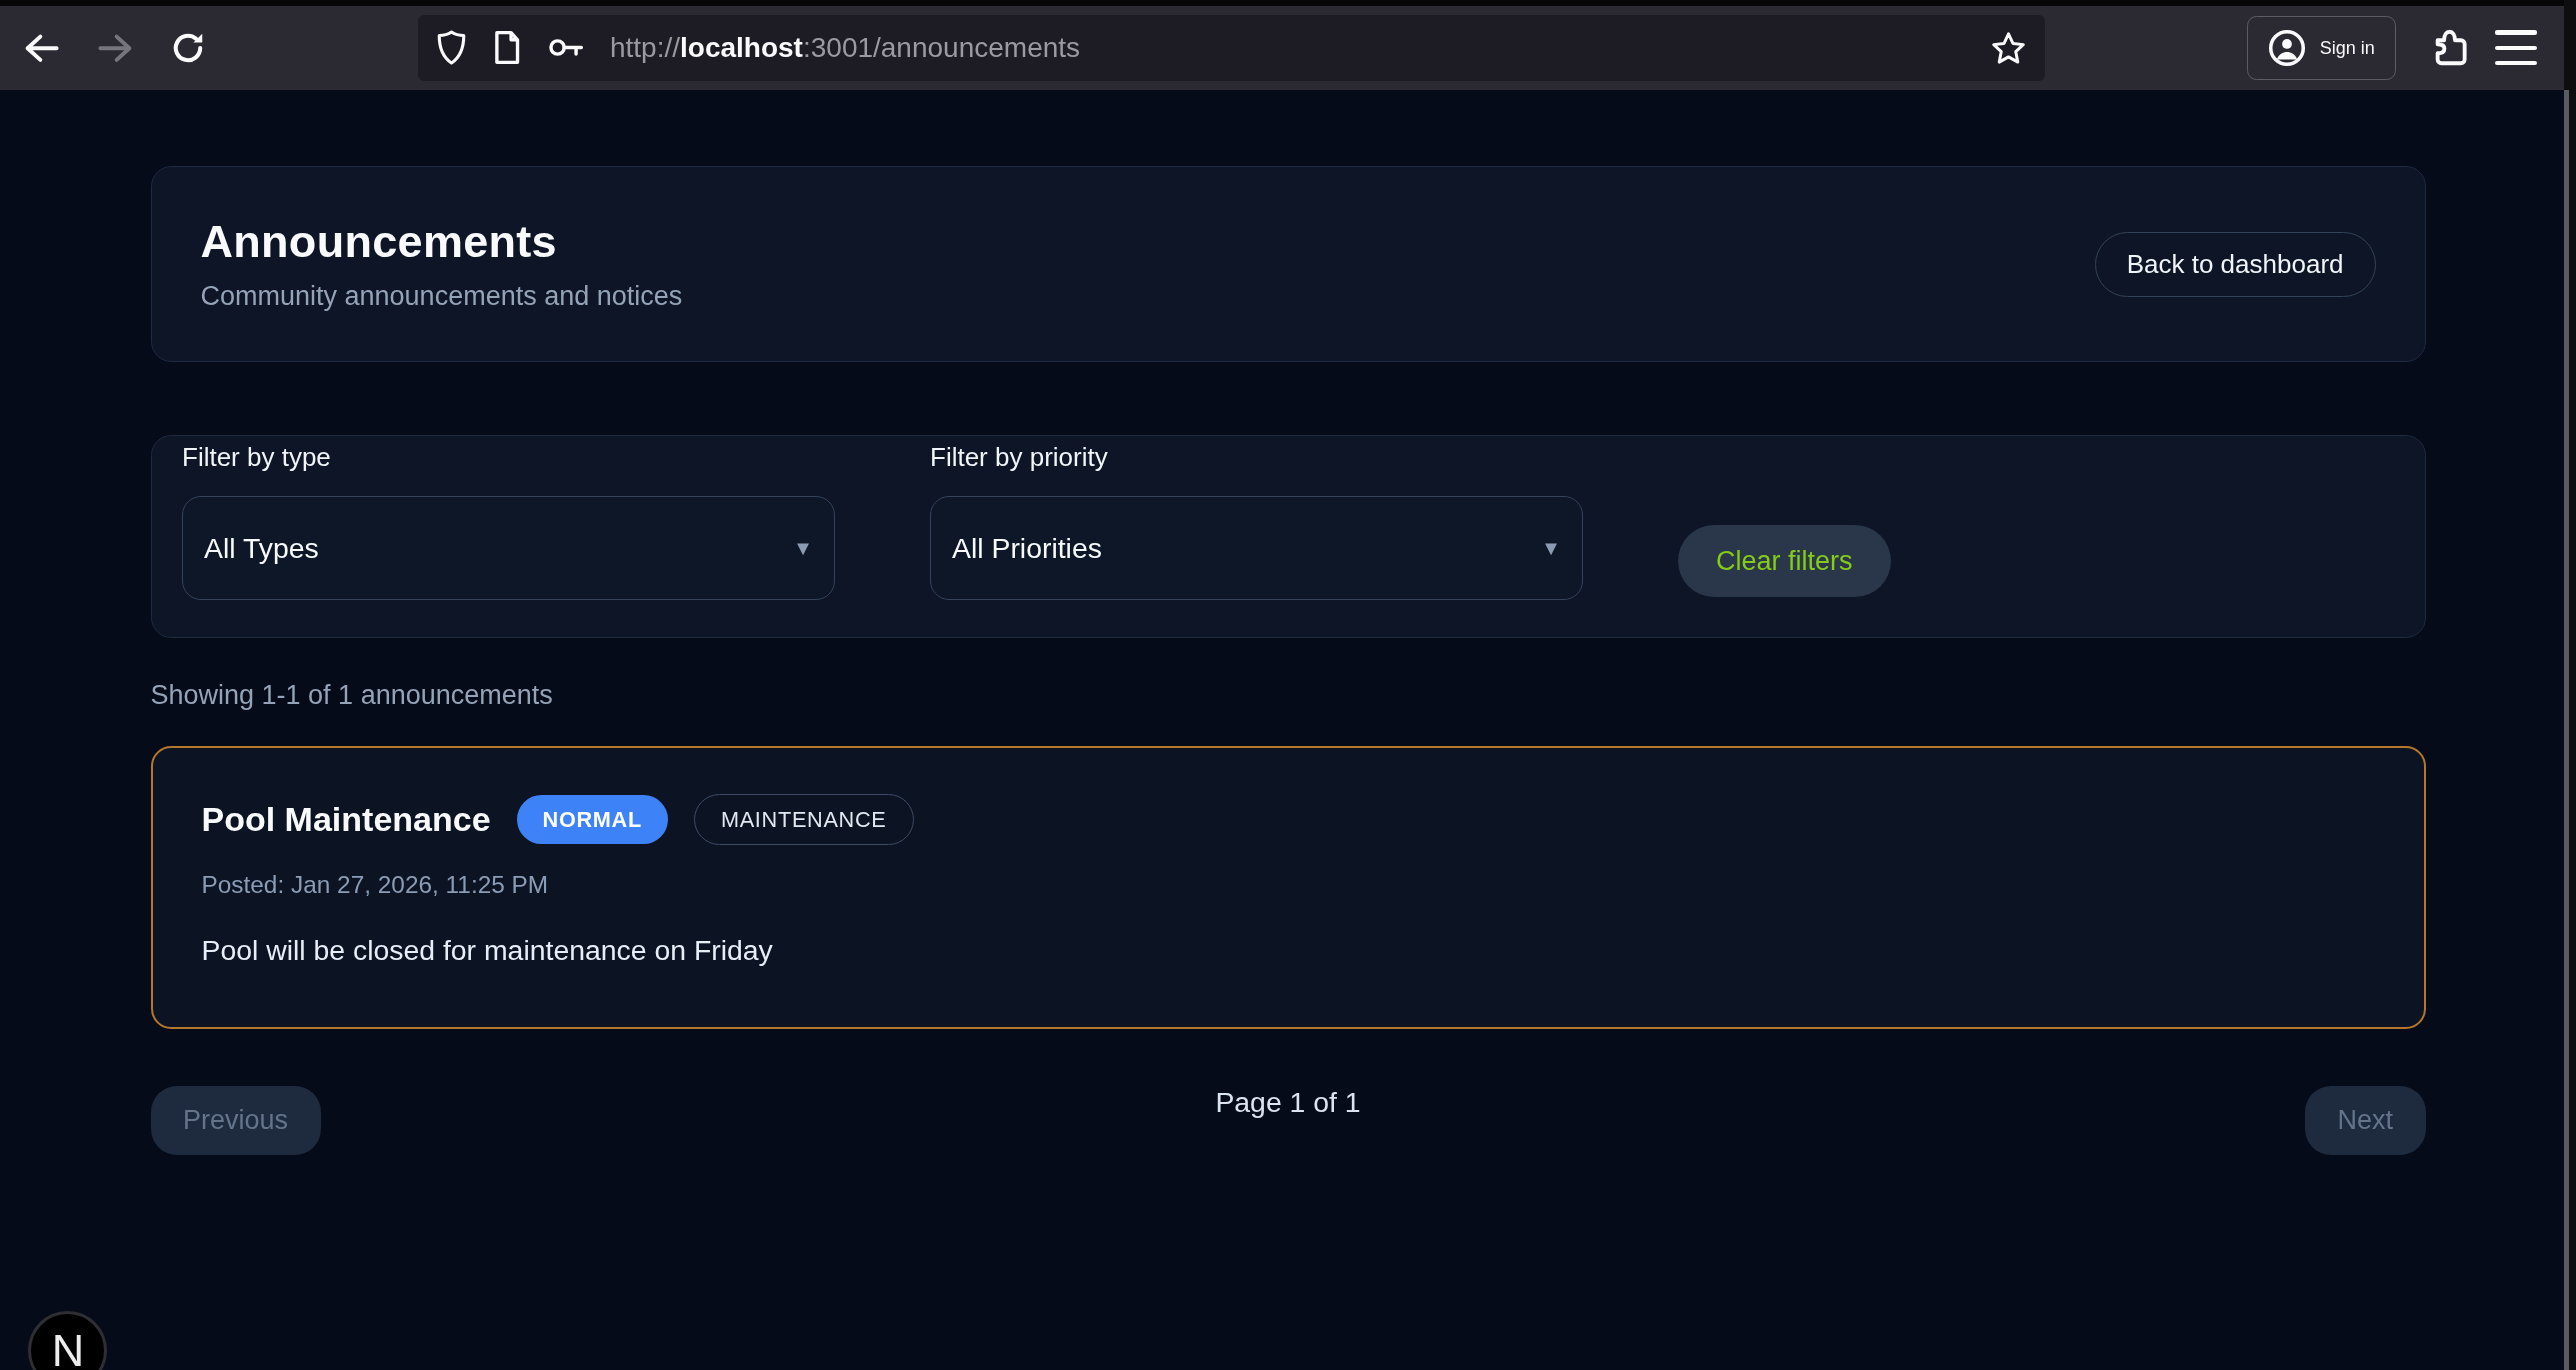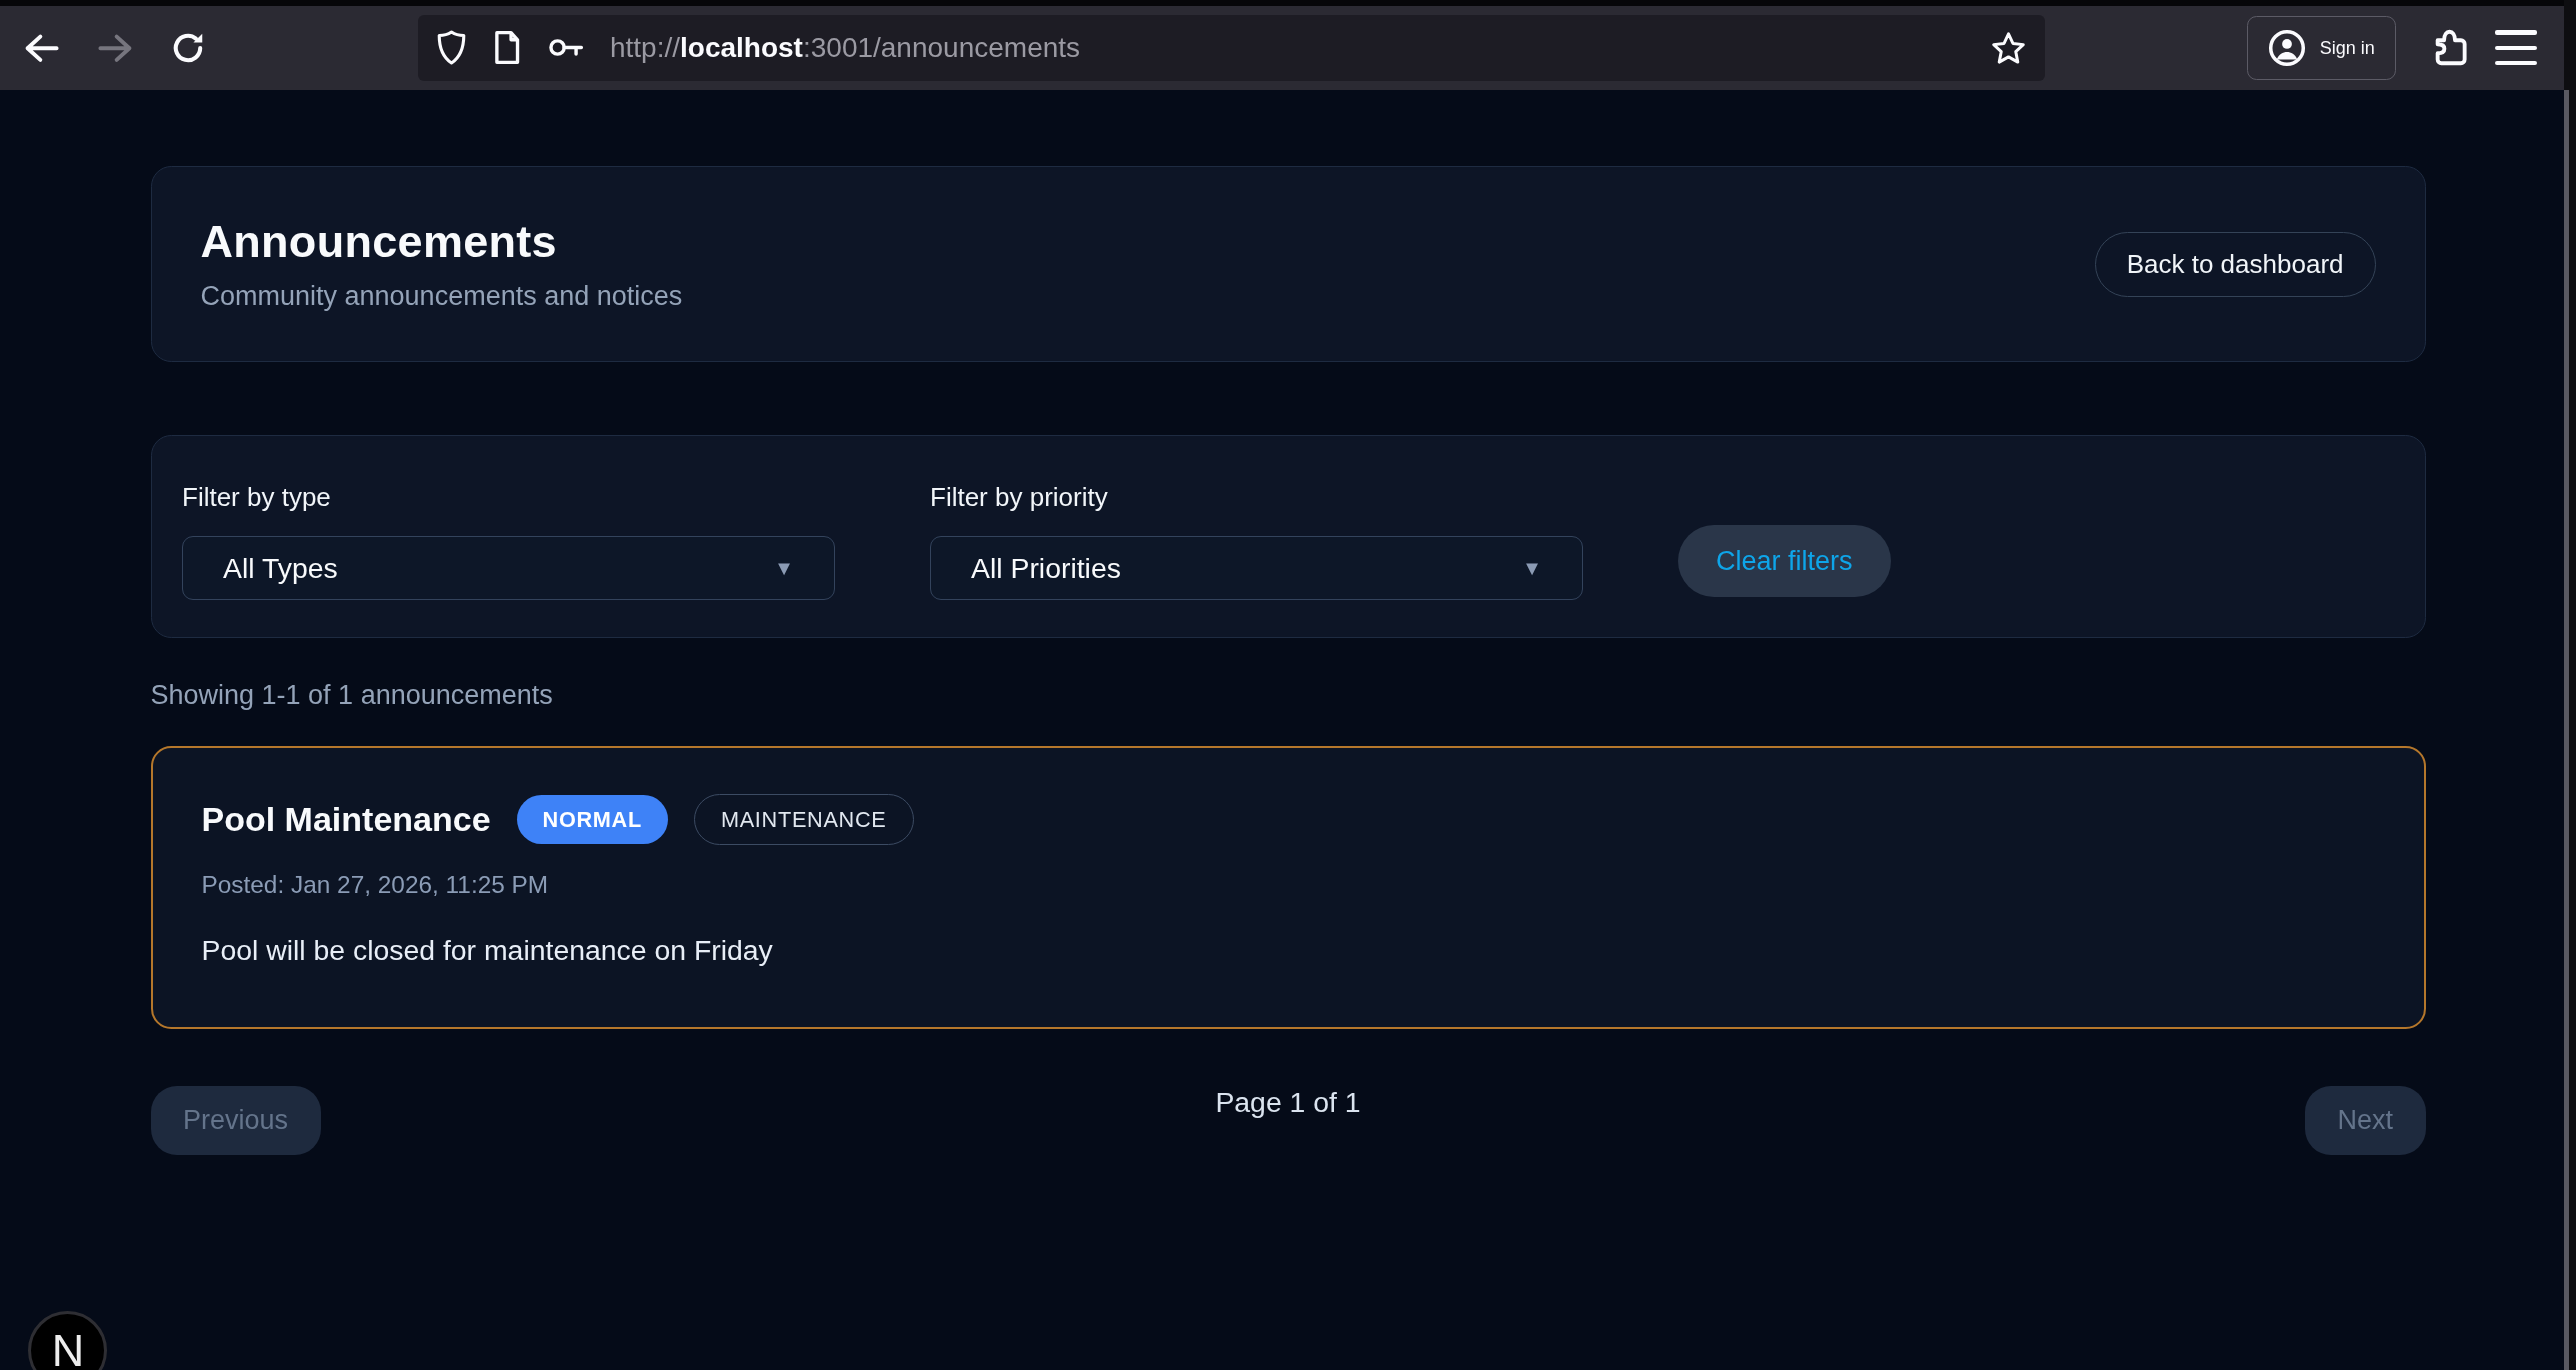--- a/index.html
+++ b/index.html
@@ -46,26 +46,26 @@
                  padding:16px 49px; }
   .page-title { font-size:45px; font-weight:700; color:#f8fafc; letter-spacing:0.3px; }
   .page-subtitle { margin-top:13.5px; font-size:27px; color:#94a3b8; }
   .back-btn { height:65px; padding:0 31px; border:1.4px solid #344357; border-radius:32.5px;
               background:transparent; color:#f1f5f9; font-size:26px; font-family:inherit; cursor:pointer; }
 
   .filter-card { margin-top:73px; height:203px; padding:37px 30.5px;
                  display:flex; align-items:flex-end; }
   .filter-col { display:flex; flex-direction:column; margin-right:95px; }
   .filter-label { font-size:26px; color:#f1f5f9; margin-bottom:23px; }
-  .select { width:653px; height:64px; background:#0d1728; border:1.4px solid #33435c;
-            border-radius:11px; display:flex; align-items:center; padding:0 40px;
+  .select { width:653px; height:104px; background:#0d1728; border:1.4px solid #33435c;
+            border-radius:19px; display:flex; align-items:center; padding:0 21px;
             color:#f8fafc; font-size:28.4px; cursor:pointer; }
   .select .caret { margin-left:auto; font-size:20.3px; color:#8b9bb4; }
   .clear-btn { height:72px; padding:0 38px; margin-bottom:2.7px; background:#2a3649;
-               border:none; border-radius:36px; color:#0ea5e9; font-size:27px;
+               border:none; border-radius:36px; color:#84cc16; font-size:27px;
                font-family:inherit; cursor:pointer; }
 
   .summary { margin-top:42px; font-size:27px; color:#94a3b8; }
 
   .announcement-card { margin-top:35px; min-height:283px; background:#0c1424;
                        border:2px solid #b5772b; border-radius:20.3px; padding:46px 49px; cursor:pointer; }
   .a-title-row { display:flex; align-items:center; gap:26px; }
   .a-title { font-size:34px; font-weight:700; color:#f8fafc; }
   .badge { font-size:21.7px; font-weight:700; letter-spacing:0.7px; border-radius:677px;
            padding:13.5px 26px; line-height:1; }

